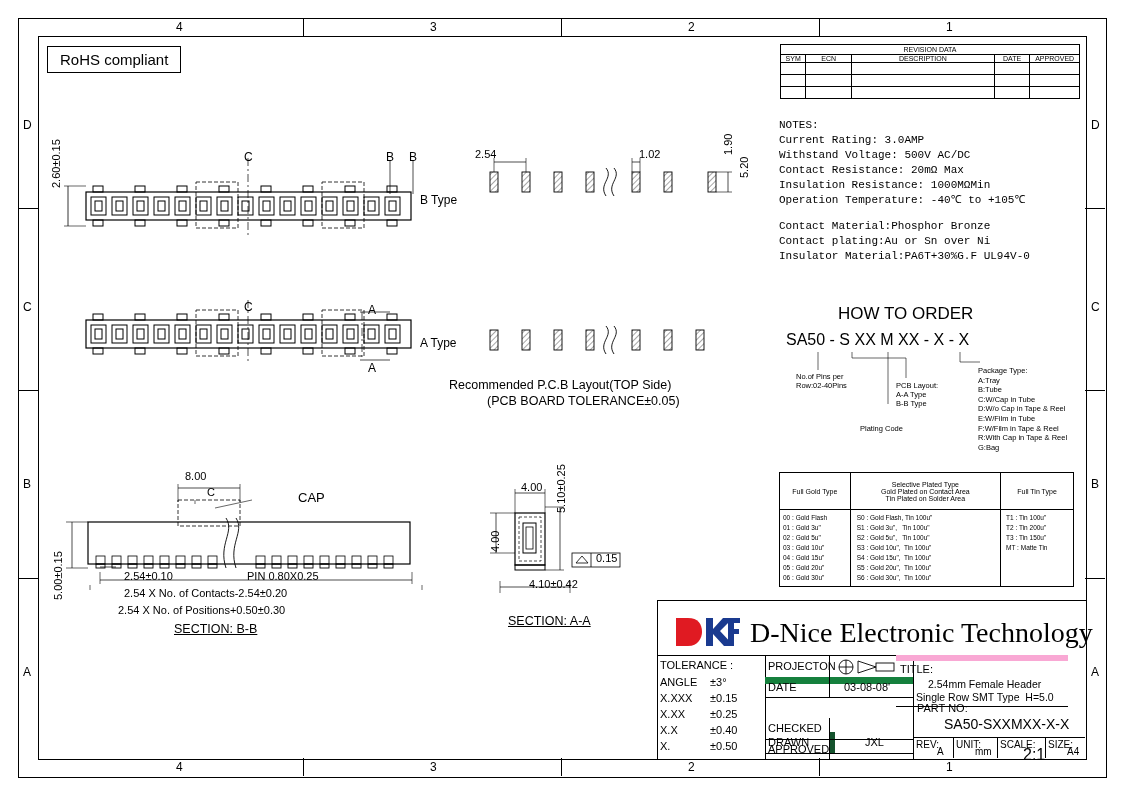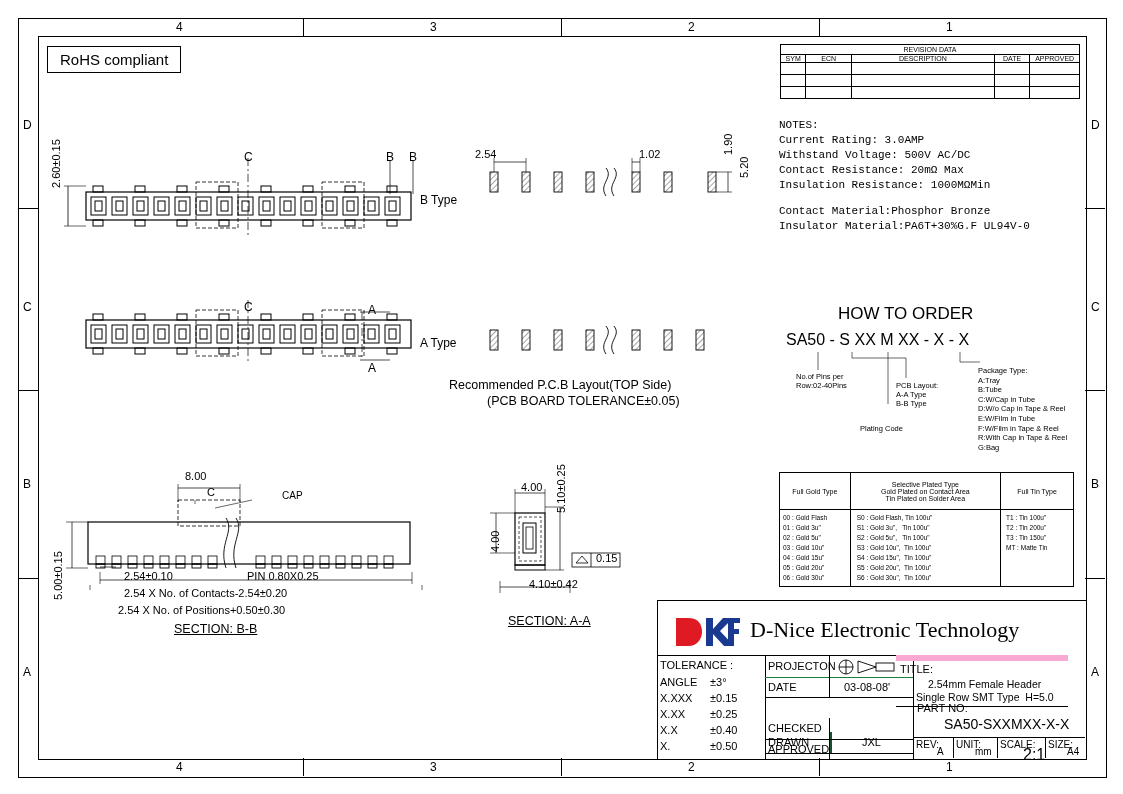--- a/index.html
+++ b/index.html
@@ -94,22 +94,24 @@
   </tbody>
     </table>
 </div>
 
 <div class="abs mono" style="left:779px;top:118px;font-size:11px;line-height:15px;">
   <div>NOTES:</div>
   <div>Current Rating: 3.0AMP</div>
   <div>Withstand Voltage: 500V AC/DC</div>
   <div>Contact Resistance: 20mΩ Max</div>
   <div>Insulation Resistance: 1000MΩMin</div>
+  <div>Operation Temperature: -40℃ to +105℃</div>
   <div style="height:11px;"></div>
   <div>Contact Material:Phosphor Bronze</div>
+  <div>Contact plating:Au or Sn over Ni</div>
   <div>Insulator Material:PA6T+30%G.F UL94V-0</div>
 </div>
 
 <svg class="abs" style="left:60px;top:150px;" width="370" height="95">
 
   <rect x="26" y="42" width="325" height="28" fill="none" stroke="#000" stroke-width="1.2"></rect>
 
   <g fill="none" stroke="#000" stroke-width="1">
     <rect x="31" y="47" width="15" height="18"></rect>
       <rect x="35" y="51" width="7" height="10"></rect>
@@ -404,21 +406,21 @@
   <line x1="40" y1="120" x2="352" y2="120" stroke="#000" stroke-width="0.7"></line>
   <line x1="40" y1="112" x2="40" y2="124" stroke="#000" stroke-width="0.6"></line>
   <line x1="352" y1="112" x2="352" y2="124" stroke="#000" stroke-width="0.6"></line>
   <line x1="30" y1="133" x2="362" y2="133" stroke="#000" stroke-width="0.7"></line>
   <line x1="30" y1="125" x2="30" y2="137" stroke="#000" stroke-width="0.6"></line>
   <line x1="362" y1="125" x2="362" y2="137" stroke="#000" stroke-width="0.6"></line>
   <line x1="40" y1="107" x2="56" y2="107" stroke="#000" stroke-width="0.7"></line>
   <line x1="135" y1="44" x2="135" y2="40" stroke="#000" stroke-width="0.6"></line>
 </svg>
 <div class="dim" style="left:185px;top:470px;">8.00</div>
-<div class="txt" style="left:282px;top:490px;font-size:10px;">CAP</div>
+<div class="txt" style="left:298px;top:490px;font-size:13px;">CAP</div>
 <div class="txt" style="left:207px;top:486px;font-size:11px;">C</div>
 <div class="dim" style="left:52px;top:600px;transform:rotate(-90deg);transform-origin:left top;">5.00±0.15</div>
 <div class="dim" style="left:124px;top:570px;">2.54±0.10</div>
 <div class="dim" style="left:247px;top:570px;">PIN  0.80X0.25</div>
 <div class="dim" style="left:124px;top:587px;">2.54 X No. of Contacts-2.54±0.20</div>
 <div class="dim" style="left:118px;top:604px;">2.54 X No. of Positions+0.50±0.30</div>
 <div class="txt" style="left:174px;top:622px;font-size:12.5px;text-decoration:underline;">SECTION: B-B</div>
 
 <svg class="abs" style="left:460px;top:455px;" width="180" height="150">
 
@@ -458,58 +460,58 @@
 <div class="dim" style="left:596px;top:552px;">0.15</div>
 <div class="txt" style="left:508px;top:614px;font-size:12.5px;text-decoration:underline;">SECTION: A-A</div>
 
 <div class="abs" style="left:657px;top:600px;width:428px;height:158px;border:1.2px solid #000;"></div>
 
 <svg class="abs" style="left:672px;top:612px;" width="72" height="40">
   <path d="M4 6 L4 34 L16 34 C26 34 30 26 30 20 C30 12 26 6 16 6 Z" fill="#e01a22"></path>
   <path d="M34 6 L34 34 L41 34 L41 22 L52 34 L62 34 L48 19 L61 6 L51 6 L41 17 L41 6 Z" fill="#1a3a8f"></path>
   <path d="M56 6 L68 6 L68 11 L62 11 L62 17 L67 17 L67 22 L62 22 L62 34 L56 34 Z" fill="#1a3a8f"></path>
 </svg>
-<div class="abs serif" style="left:750px;top:617px;font-size:22px;">D-Nice Electronic Technology</div>
+<div class="abs serif" style="left:750px;top:617px;font-size:28px;">D-Nice Electronic Technology</div>
 
 <div class="abs" style="left:657px;top:655px;width:108px;height:103px;border-top:1px solid #000;border-right:1px solid #000;">
   <div class="txt" style="left:3px;top:3px;font-size:11px;">TOLERANCE :</div>
   <div class="txt" style="left:3px;top:20px;font-size:11px;">ANGLE</div>
   <div class="txt" style="left:53px;top:20px;font-size:11px;">±3°</div>
   <div class="txt" style="left:3px;top:36px;font-size:11px;">X.XXX</div>
   <div class="txt" style="left:53px;top:36px;font-size:11px;">±0.15</div>
   <div class="txt" style="left:3px;top:52px;font-size:11px;">X.XX</div>
   <div class="txt" style="left:53px;top:52px;font-size:11px;">±0.25</div>
   <div class="txt" style="left:3px;top:68px;font-size:11px;">X.X</div>
   <div class="txt" style="left:53px;top:68px;font-size:11px;">±0.40</div>
   <div class="txt" style="left:3px;top:84px;font-size:11px;">X.</div>
   <div class="txt" style="left:53px;top:84px;font-size:11px;">±0.50</div>
 </div>
 
 <div class="abs" style="left:765px;top:655px;width:148px;height:103px;border-top:1px solid #000;border-right:1px solid #000;">
-  <div class="abs" style="left:0;top:0;width:148px;height:21px;border-bottom:1px solid #15803d;">
+  <div class="abs" style="left:0;top:0;width:148px;height:21px;border-bottom:7px solid #15803d;">
     <div class="txt" style="left:3px;top:4px;font-size:11px;">PROJECTON</div>
     <div class="abs" style="left:64px;top:0;width:84px;height:21px;border-left:1px solid #000;">
       <svg style="position:absolute;left:6px;top:3px;" width="72" height="16">
         <circle cx="10" cy="8" r="7" fill="none" stroke="#000" stroke-width="0.9"></circle>
         <line x1="3" y1="8" x2="17" y2="8" stroke="#000" stroke-width="0.9"></line>
         <line x1="10" y1="1" x2="10" y2="15" stroke="#000" stroke-width="0.9"></line>
         <path d="M22 2 L40 8 L22 14 Z" fill="none" stroke="#000" stroke-width="0.9"></path>
         <rect x="40" y="4" width="18" height="8" fill="none" stroke="#000" stroke-width="0.9"></rect>
       </svg>
     </div>
   </div>
   <div class="abs" style="left:0;top:21px;width:148px;height:20px;border-bottom:1px solid #000;">
     <div class="txt" style="left:3px;top:4px;font-size:11px;">DATE</div>
     <div class="abs" style="left:64px;top:0;width:84px;height:20px;border-left:1px solid #000;">
       <div class="txt" style="left:14px;top:4px;font-size:11px;">03-08-08'</div>
     </div>
   </div>
   <div class="abs" style="left:0;top:41px;width:148px;height:21px;border-bottom:1px solid #000;margin-top:35px;">
     <div class="txt" style="left:3px;top:4px;font-size:11px;">DRAWN</div>
-    <div class="abs" style="left:64px;top:0;width:84px;height:21px;border-left:3px solid #14532d;">
+    <div class="abs" style="left:64px;top:0;width:84px;height:21px;border-left:6px solid #14532d;">
       <div class="txt" style="left:30px;top:4px;font-size:11px;">JXL</div>
     </div>
   </div>
   <div class="abs" style="left:0;top:62px;width:148px;height:21px;border-bottom:1px solid #000;">
     <div class="txt" style="left:3px;top:4px;font-size:11px;">CHECKED</div>
     <div class="abs" style="left:64px;top:0;width:84px;height:21px;border-left:1px solid #000;"></div>
   </div>
   <div class="abs" style="left:0;top:83px;width:148px;height:20px;">
     <div class="txt" style="left:3px;top:4px;font-size:11px;">APPROVED</div>
     <div class="abs" style="left:64px;top:0;width:84px;height:20px;border-left:1px solid #000;"></div>

